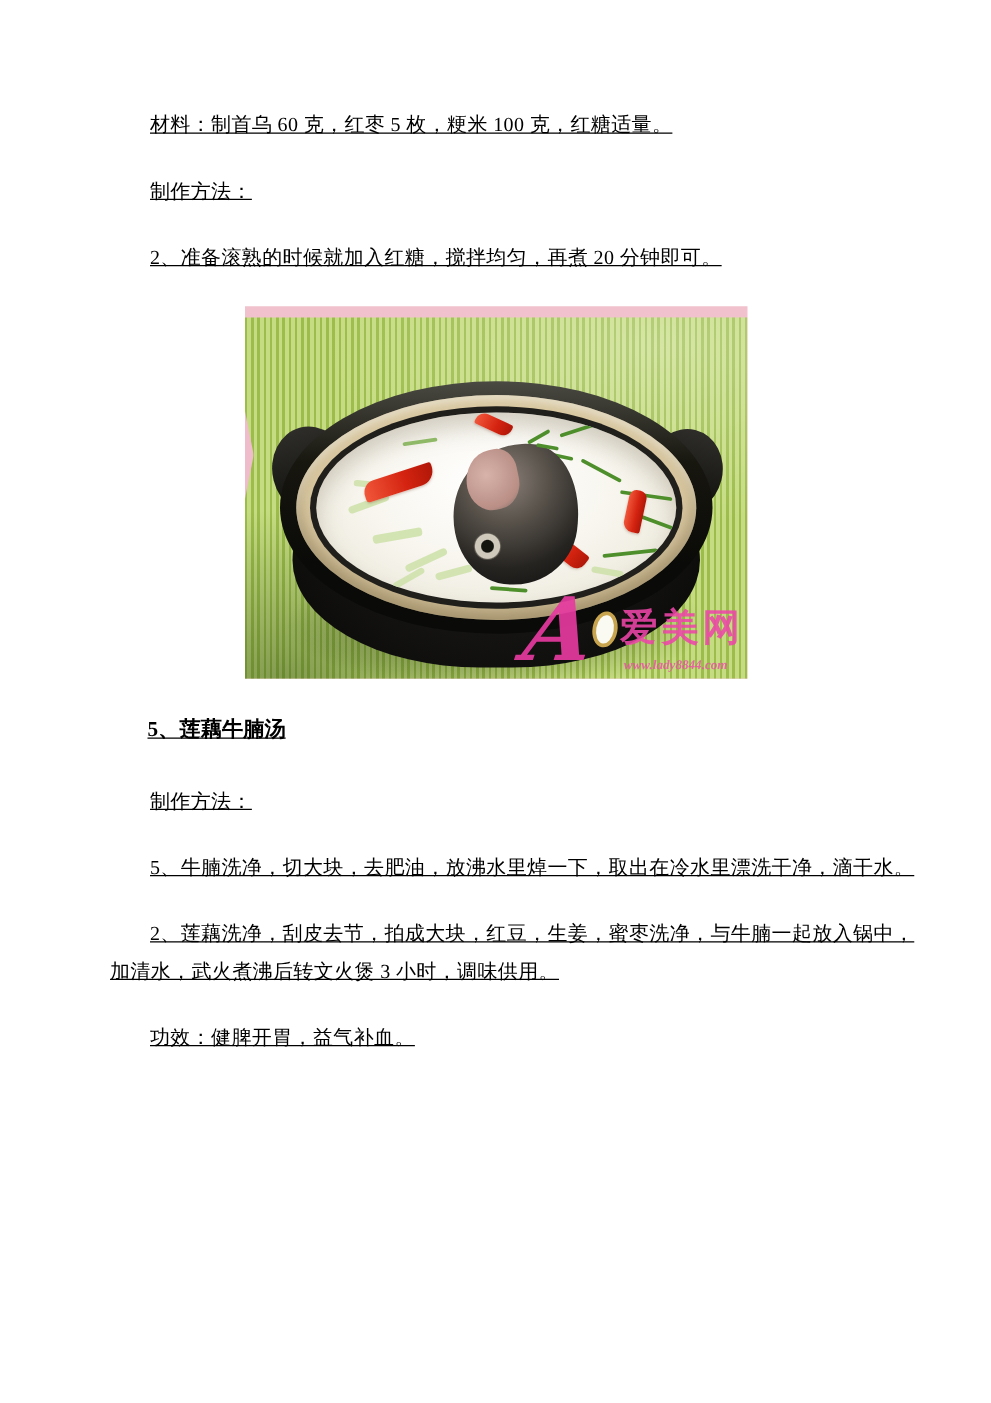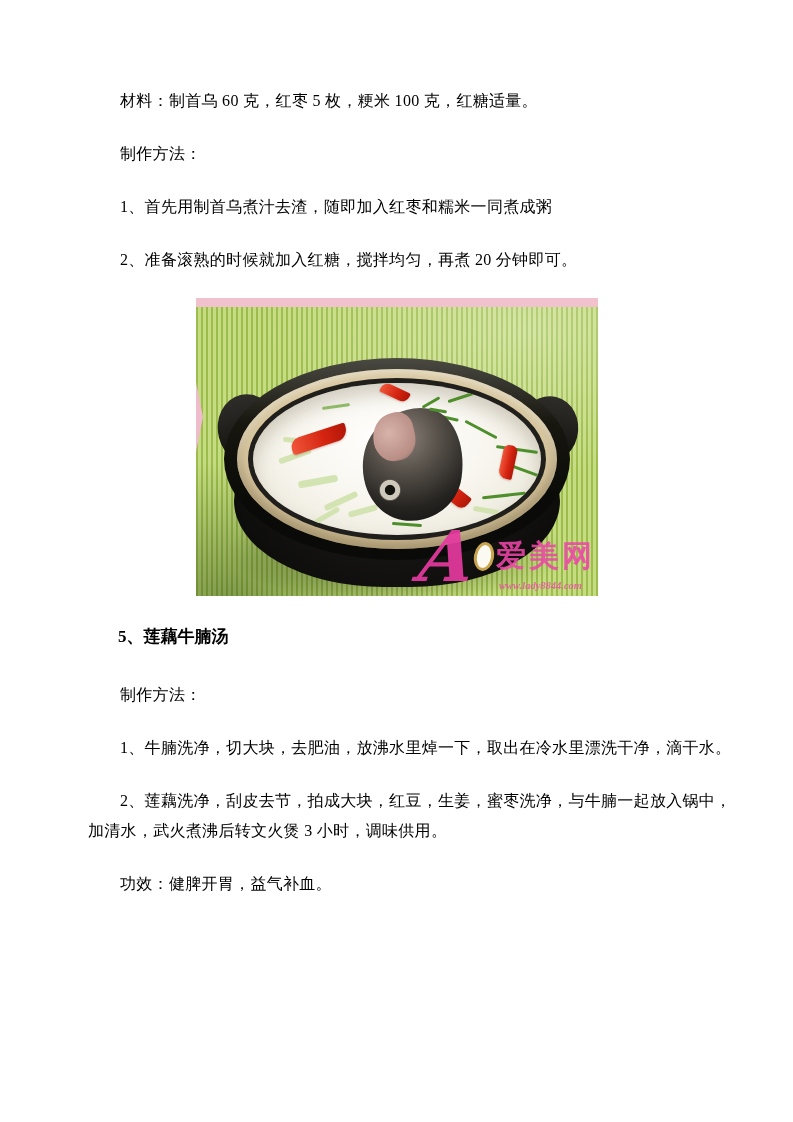--- a/index.html
+++ b/index.html
@@ -5,21 +5,21 @@
   html, body { margin: 0; padding: 0; background: #ffffff; }
   .page {
     position: relative;
     width: 793px;
     height: 1122px;
     background: #ffffff;
     overflow: hidden;
     font-family: "Liberation Serif", "DejaVu Serif", serif;
     color: #000000;
   }
-  .content { padding: 86px 57px 0 88px; }
+  .content { padding: 86px 57px 0 88px; text-decoration: underline; }
   .para {
     font-size: 16px;
     line-height: 30px;
     margin: 0 0 23px 0;
     text-indent: 32px;
     letter-spacing: 0.3px;
   }
   .heading {
     font-size: 17px;
     font-weight: bold;
@@ -151,21 +151,20 @@
   }
 </style>
 </head>
 <body>
 
 <div class="page">
   <div class="content">
 
     <p class="para">材料：制首乌 60 克，红枣 5 枚，粳米 100 克，红糖适量。</p>
     <p class="para">制作方法：</p>
-    <p class="para">1、首先用制首乌煮汁去渣，随即加入红枣和糯米一同煮成粥</p>
     <p class="para">2、准备滚熟的时候就加入红糖，搅拌均匀，再煮 20 分钟即可。</p>
 
     <figure class="photo">
       <div class="mat"></div>
       <div class="mat-shade"></div>
       <div class="pink-wedge"></div>
       <div class="pot-shadow"></div>
       <div class="handle handle-left"></div>
       <div class="handle handle-right"></div>
       <div class="pot-body"></div>
@@ -204,18 +203,18 @@
       </div>
 
       <div class="wm-a">A</div>
       <div class="wm-mirror"></div>
       <div class="wm-brand">爱美网</div>
       <div class="wm-url">www.lady8844.com</div>
     </figure>
 
     <h2 class="heading">5、莲藕牛腩汤</h2>
     <p class="para">制作方法：</p>
-    <p class="para">1、牛腩洗净，切大块，去肥油，放沸水里焯一下，取出在冷水里漂洗干净，滴干水。</p>
+    <p class="para">5、牛腩洗净，切大块，去肥油，放沸水里焯一下，取出在冷水里漂洗干净，滴干水。</p>
     <p class="para">2、莲藕洗净，刮皮去节，拍成大块，红豆，生姜，蜜枣洗净，与牛腩一起放入锅中，加清水，武火煮沸后转文火煲 3 小时，调味供用。</p>
     <p class="para">功效：健脾开胃，益气补血。</p>
 
   </div>
 </div>
 
 </body></html>

